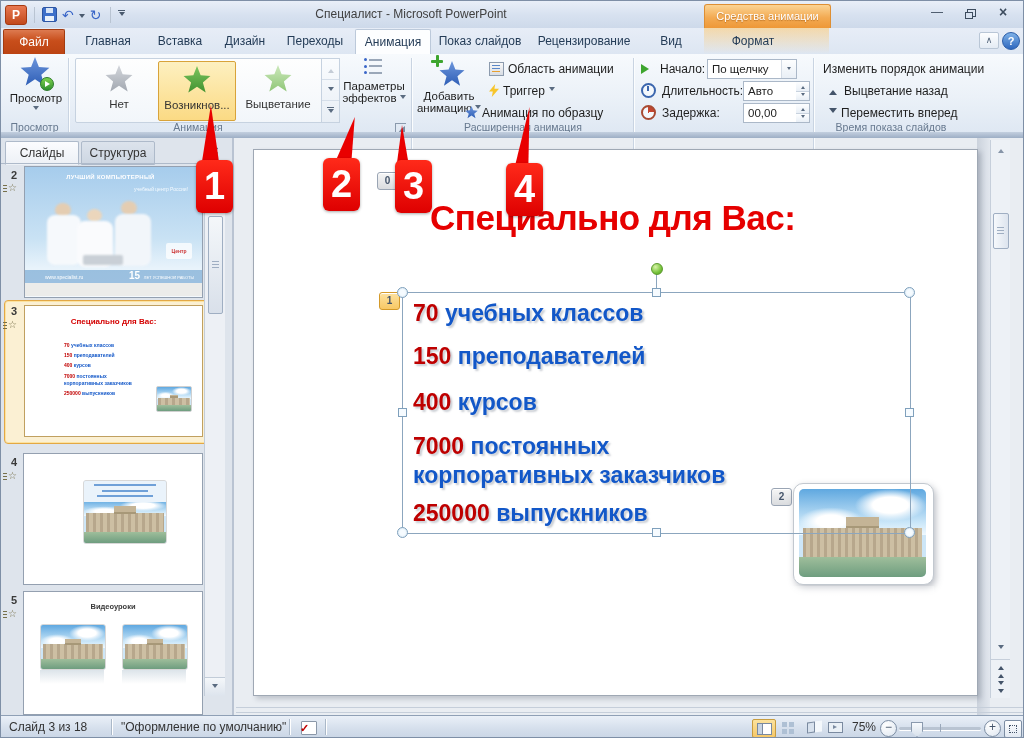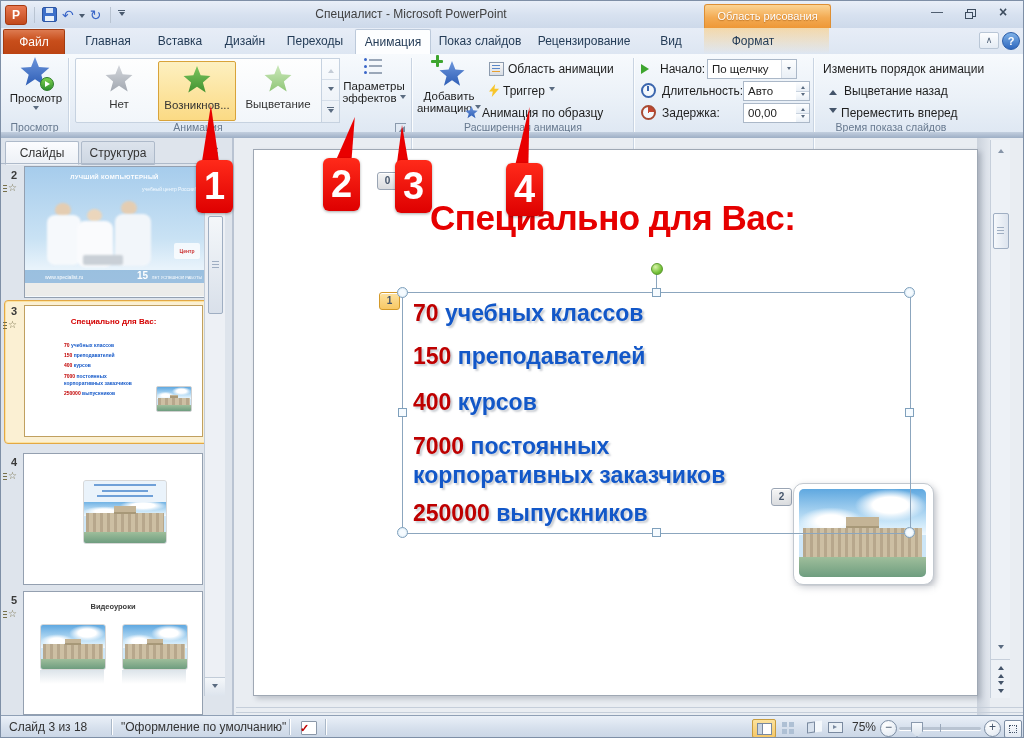--- a/index.html
+++ b/index.html
@@ -236,21 +236,21 @@
       <span class="qat-ic">↶</span>
       <span class="tinytri" style="margin-top:5px;"></span>
       <span class="qat-ic">↻</span>
       <div class="qsep"></div>
       <div style="display:flex;flex-direction:column;align-items:center;">
         <div style="width:7px;height:1px;background:#4A5A6E;margin-bottom:1px;"></div>
         <span class="tinytri"></span>
       </div>
     </div>
     <div class="abs wintitle" style="left:305px;top:6px;width:210px;">Специалист - Microsoft PowerPoint</div>
-    <div class="abs ctxpill" style="left:703px;top:3px;width:125px;">Область рисования</div>
+    <div class="abs ctxpill" style="left:703px;top:3px;width:125px;">Средства анимации</div>
     <div class="abs winbtn" style="left:922px;top:4px;">—</div>
     <div class="abs winbtn" style="left:954px;top:4px;">
         <div class="restore-g">
           <b></b>
           <i></i>
         </div>
       </div>
     <div class="abs winbtn" style="left:988px;top:4px;font-size:14px;font-weight:bold;">×</div>
   </div>
 
@@ -429,21 +429,21 @@
     <div class="ltab active" style="left:4px;width:72px;">Слайды</div>
     <div class="ltab inact" style="left:80px;width:72px;">Структура</div>
     <div class="lclose" style="left:206px;top:6px;">×</div>
     <div class="ltabline"></div>
 
     <div class="snum" style="left:0;top:31px;">2</div>
     <div class="astar" style="left:2px;top:45px;">
       <span class="alines"></span>
         <span class="sg">☆</span>
     </div>
-    <div class="thumbwrap" style="left:23px;top:28px;width:177px;height:130px;padding-left:8px;">
+    <div class="thumbwrap" style="left:23px;top:28px;width:177px;height:130px;">
       <div class="t2bg"></div>
       <div class="ppl" style="left:30px;top:36px;width:16px;height:14px;border-radius:50%;background:#E4CDB2;"></div>
       <div class="ppl" style="left:22px;top:48px;width:34px;height:50px;border-radius:8px;background:#F6F9FC;"></div>
       <div class="ppl" style="left:62px;top:42px;width:15px;height:13px;border-radius:50%;background:#EBD6BC;"></div>
       <div class="ppl" style="left:52px;top:54px;width:36px;height:46px;border-radius:8px;background:#FAFBFD;"></div>
       <div class="ppl" style="left:96px;top:34px;width:16px;height:14px;border-radius:50%;background:#E4CDB2;"></div>
       <div class="ppl" style="left:90px;top:47px;width:36px;height:52px;border-radius:8px;background:#F2F6FA;"></div>
       <div class="ppl" style="left:58px;top:88px;width:40px;height:10px;background:#C9CFD6;border-radius:2px;"></div>
       <div class="t2l1">ЛУЧШИЙ КОМПЬЮТЕРНЫЙ</div>
       <div class="t2l2">учебный центр России!</div>

